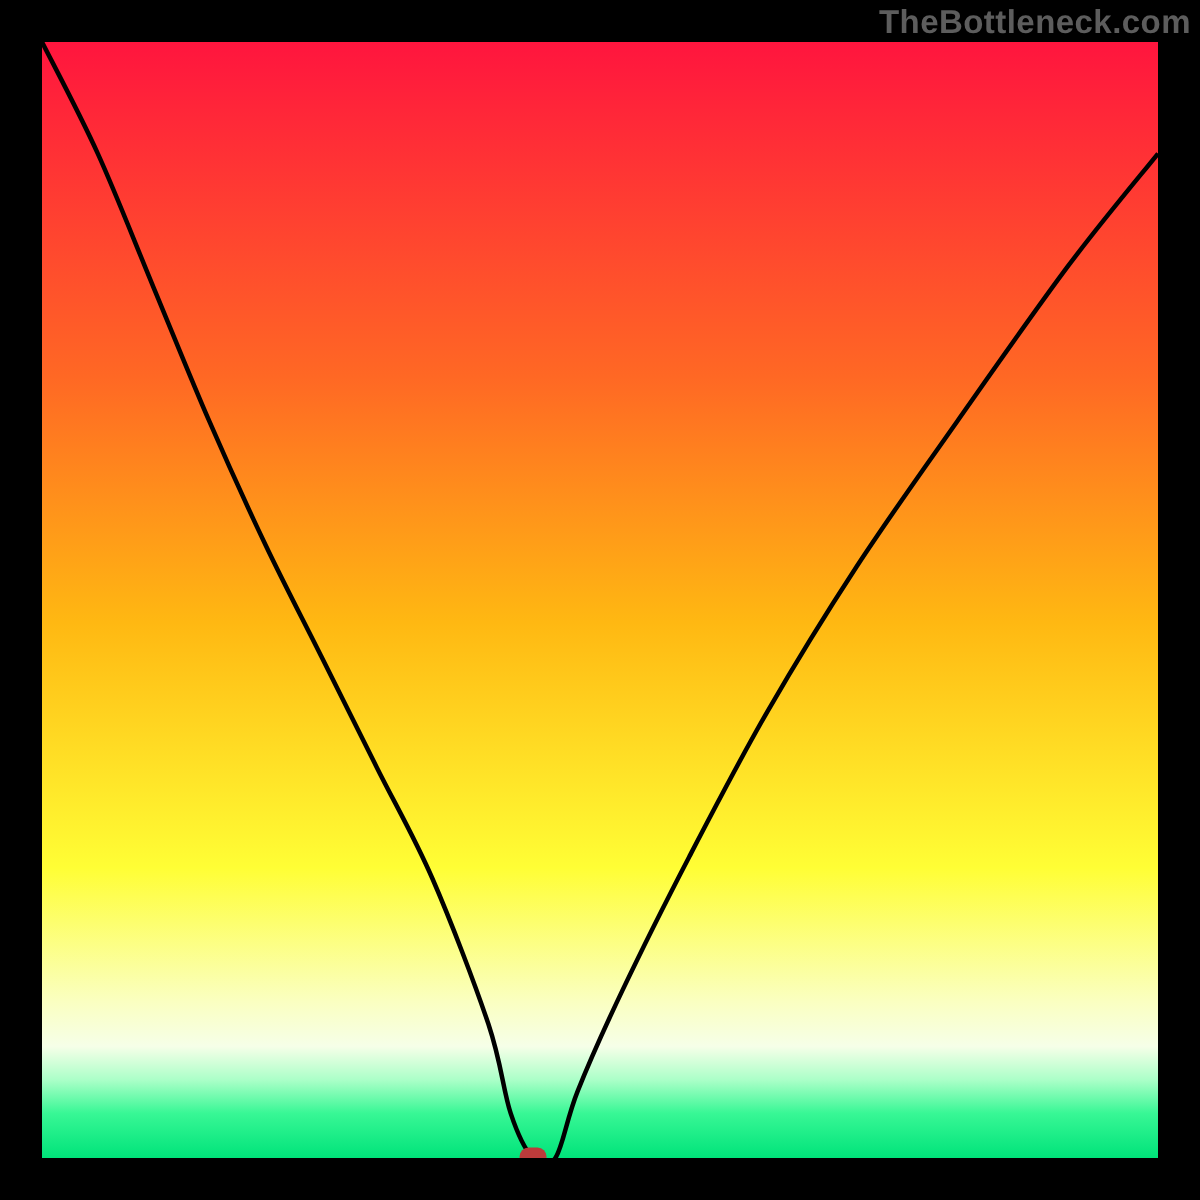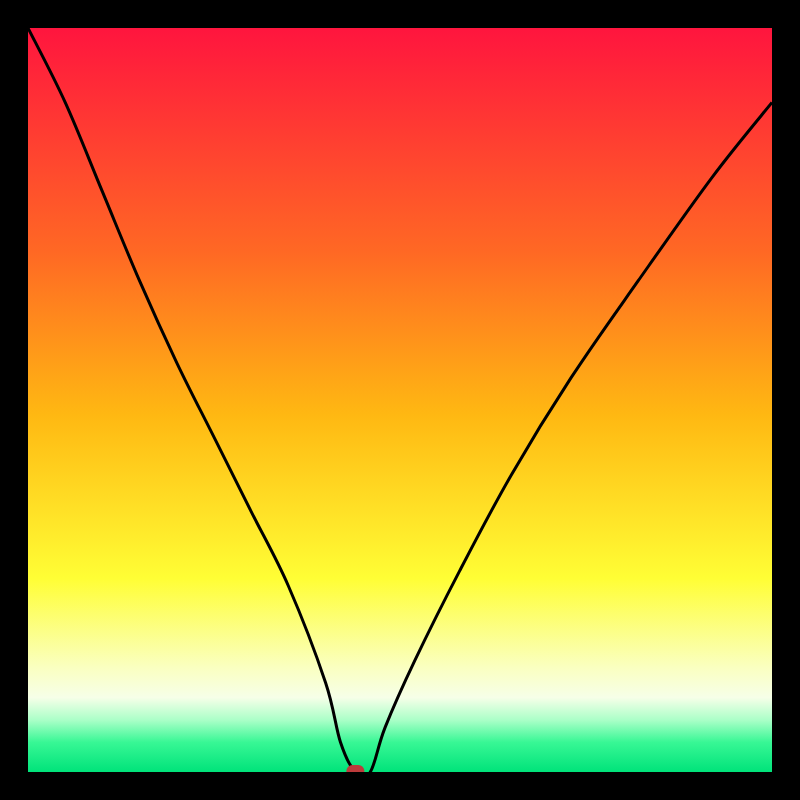--- a/index.html
+++ b/index.html
@@ -36,20 +36,21 @@
     background: #000;
   }
   svg {
     display: block;
   }
 </style>
 </head>
 <body>
 
 <div class="frame">
+  <div class="watermark">TheBottleneck.com</div>
 
   <div class="plot">
     <svg id="plot-svg" width="744" height="744" viewBox="0 0 744 744">
       <defs>
         <linearGradient id="bg-grad" x1="0" y1="0" x2="0" y2="1">
             <stop offset="0.00%" stop-color="#ff153e"></stop>
             <stop offset="30.00%" stop-color="#ff6824"></stop>
             <stop offset="52.00%" stop-color="#ffb812"></stop>
             <stop offset="74.00%" stop-color="#fffe35"></stop>
             <stop offset="86.00%" stop-color="#faffc1"></stop>

